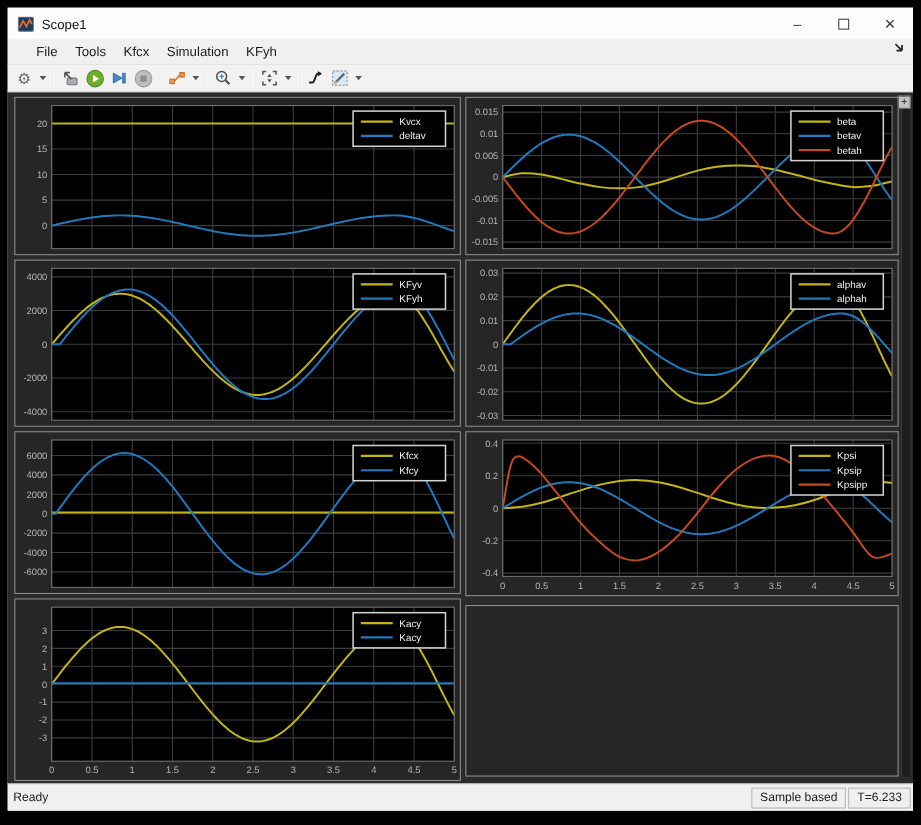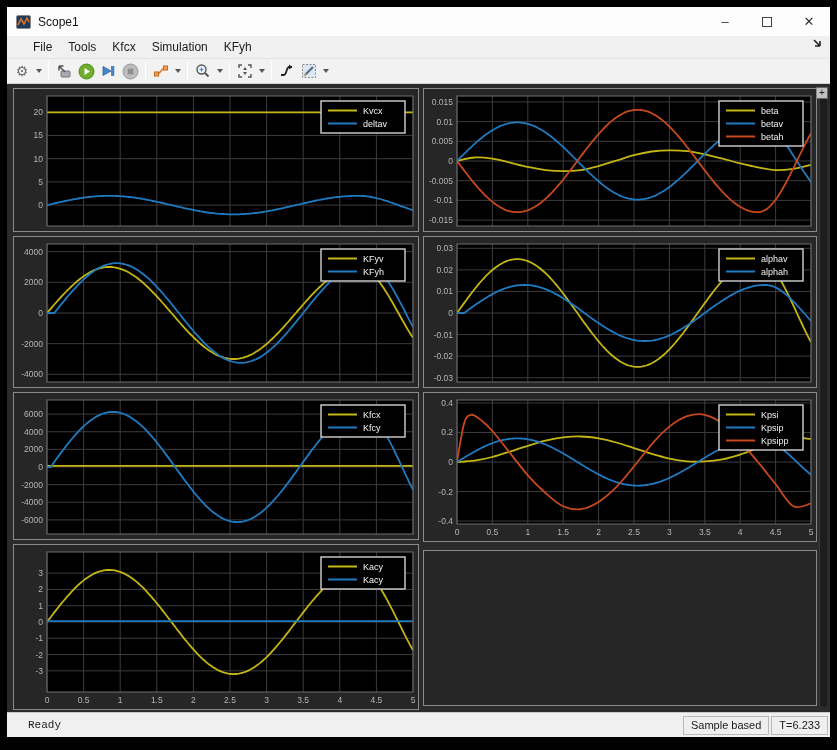--- a/index.html
+++ b/index.html
@@ -25,21 +25,21 @@
   .caret{width:0;height:0;border-left:3px solid transparent;border-right:3px solid transparent;border-top:4px solid #555;}
   .tb-sep{width:1px;height:18px;background:#c9c9c9;border-right:1px solid #fff;margin:0 4px;}
   .gear-glyph{font-size:14px;color:#6b6b6b;line-height:1;}
   
   #canvas{height:628px;background:#2b2b2b;position:relative;flex:0 0 auto;}
   .plot-panel{position:absolute;background:#262626;border:1px solid #8a8a8a;}
   #right-strip{position:absolute;background:#1d1d1d;border-left:1px solid #3a3a3a;}
   #expand-btn{position:absolute;width:12px;height:12px;background:#c2c2c2;border:1px solid #666;color:#1a1a1a;font-size:10px;line-height:10px;text-align:center;}
   
   #statusbar{height:25px;background:#f0f0f0;border-top:1px solid #c8c8c8;display:flex;align-items:center;flex:0 0 auto;font-size:11px;color:#1a1a1a;}
-  #status-left{margin-left:21px;font-family:Liberation Mono, monospace;}
+  #status-left{margin-left:5px;}
   #status-right{margin-left:auto;display:flex;align-items:center;margin-right:2px;}
   .status-cell{border:1px solid #b9b9b9;background:#efefef;height:19px;display:flex;align-items:center;padding:0 7px;margin-left:2px;}
   svg text{font-family:"Liberation Sans",sans-serif;}
 </style>
 </head>
 <body>
 
 <div id="window">
 
   <div id="titlebar">

